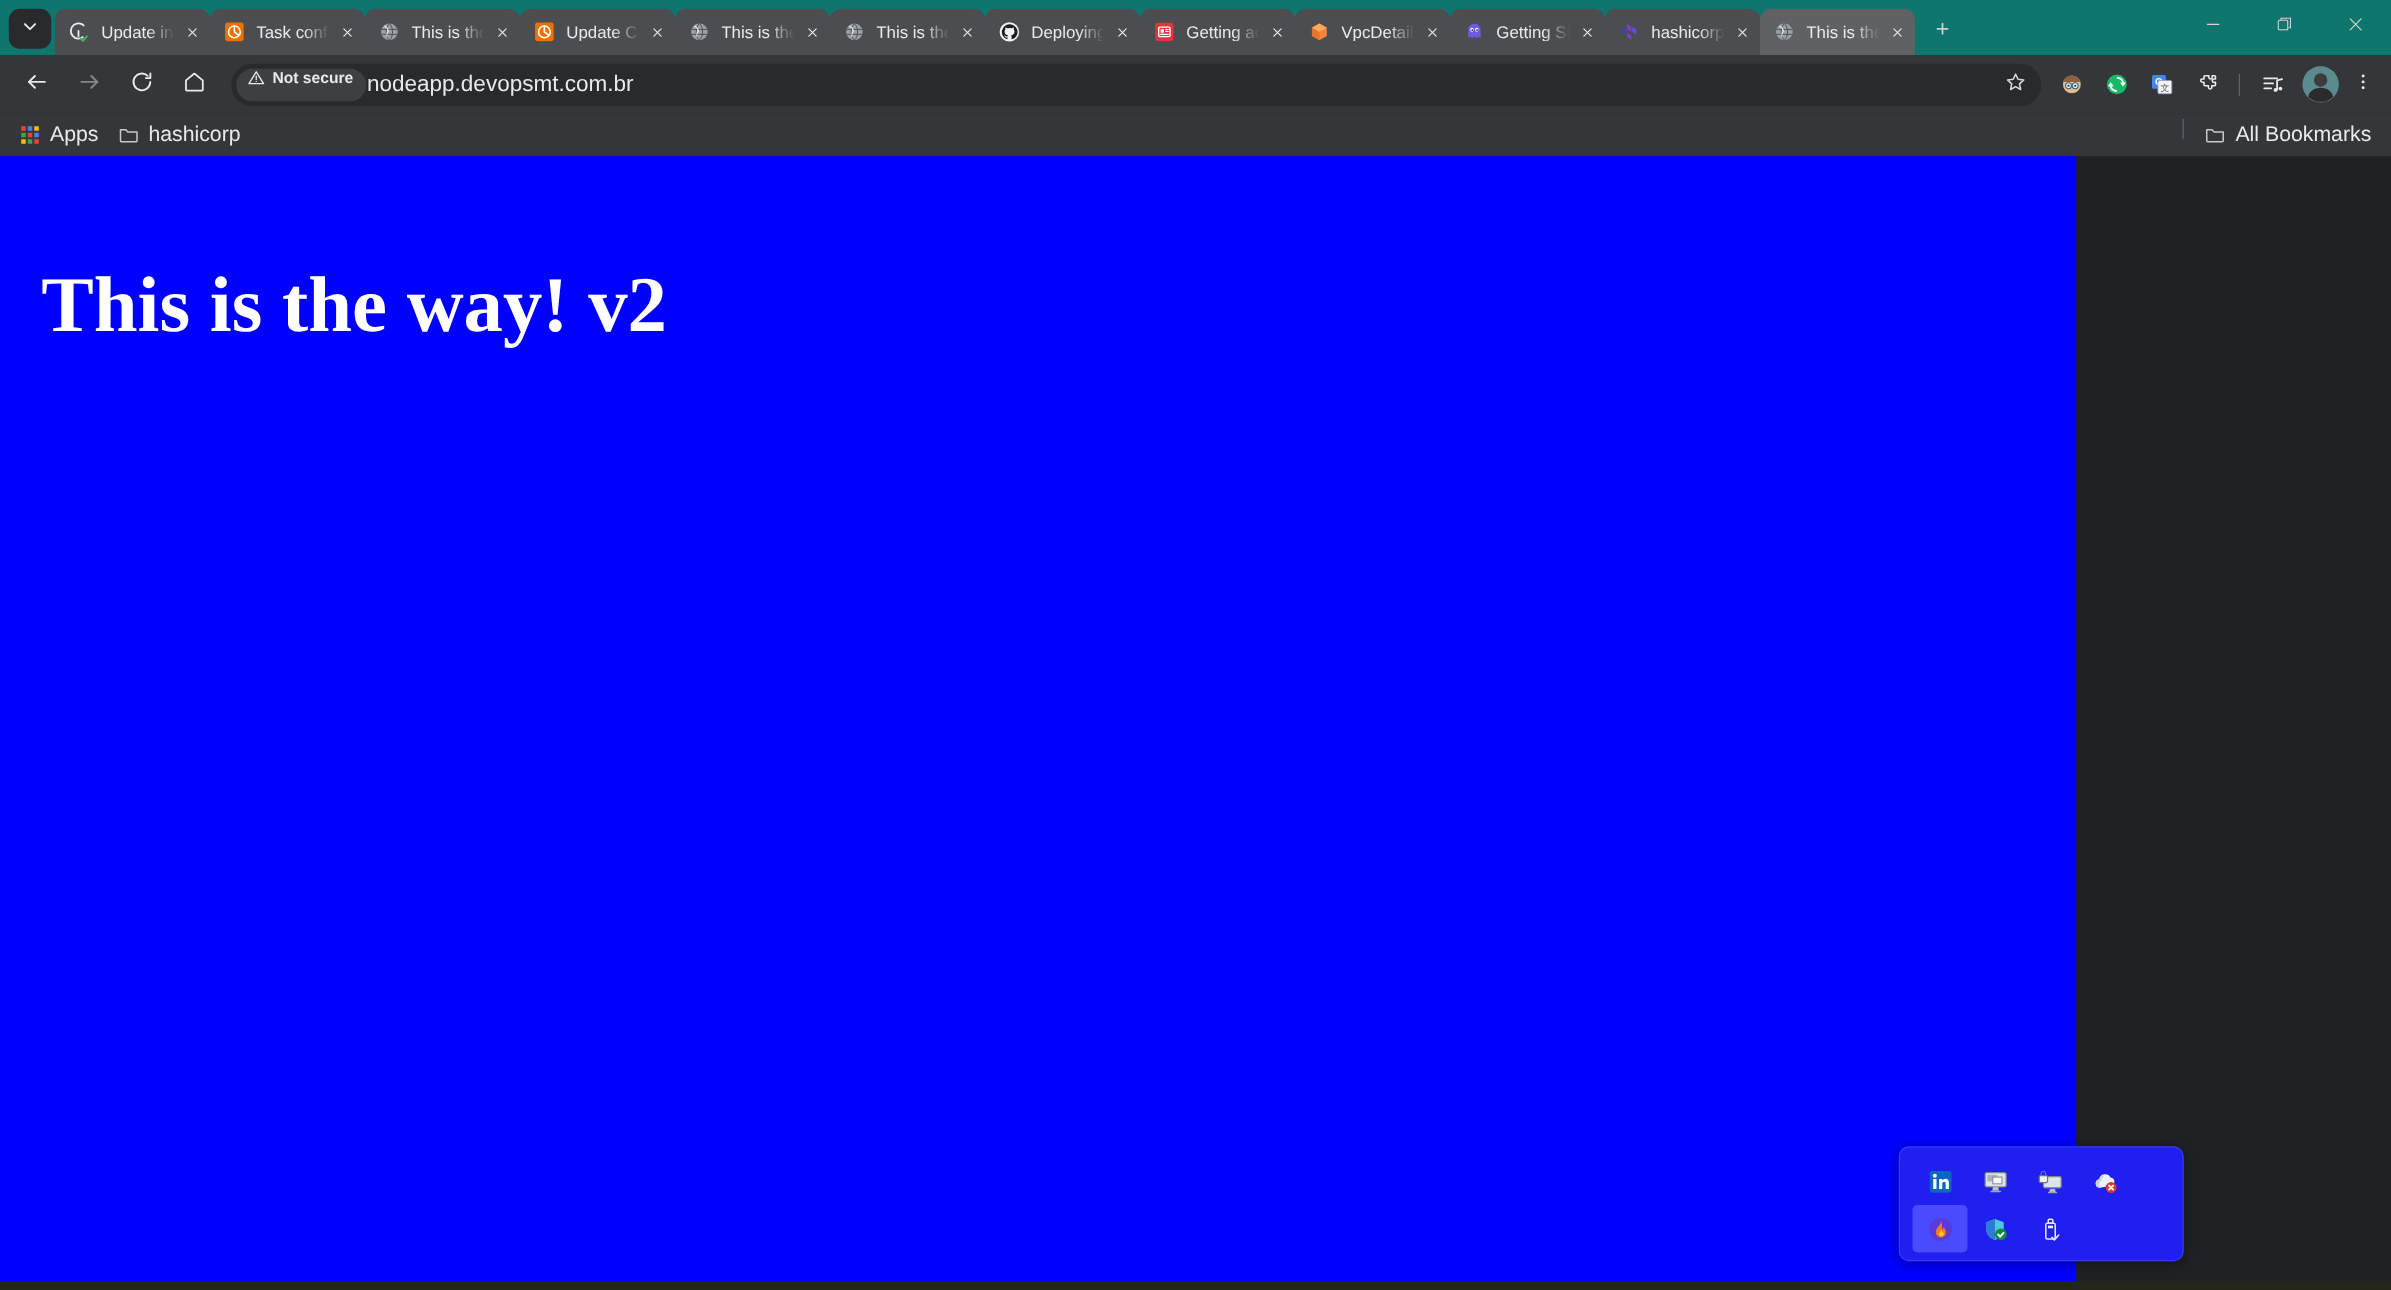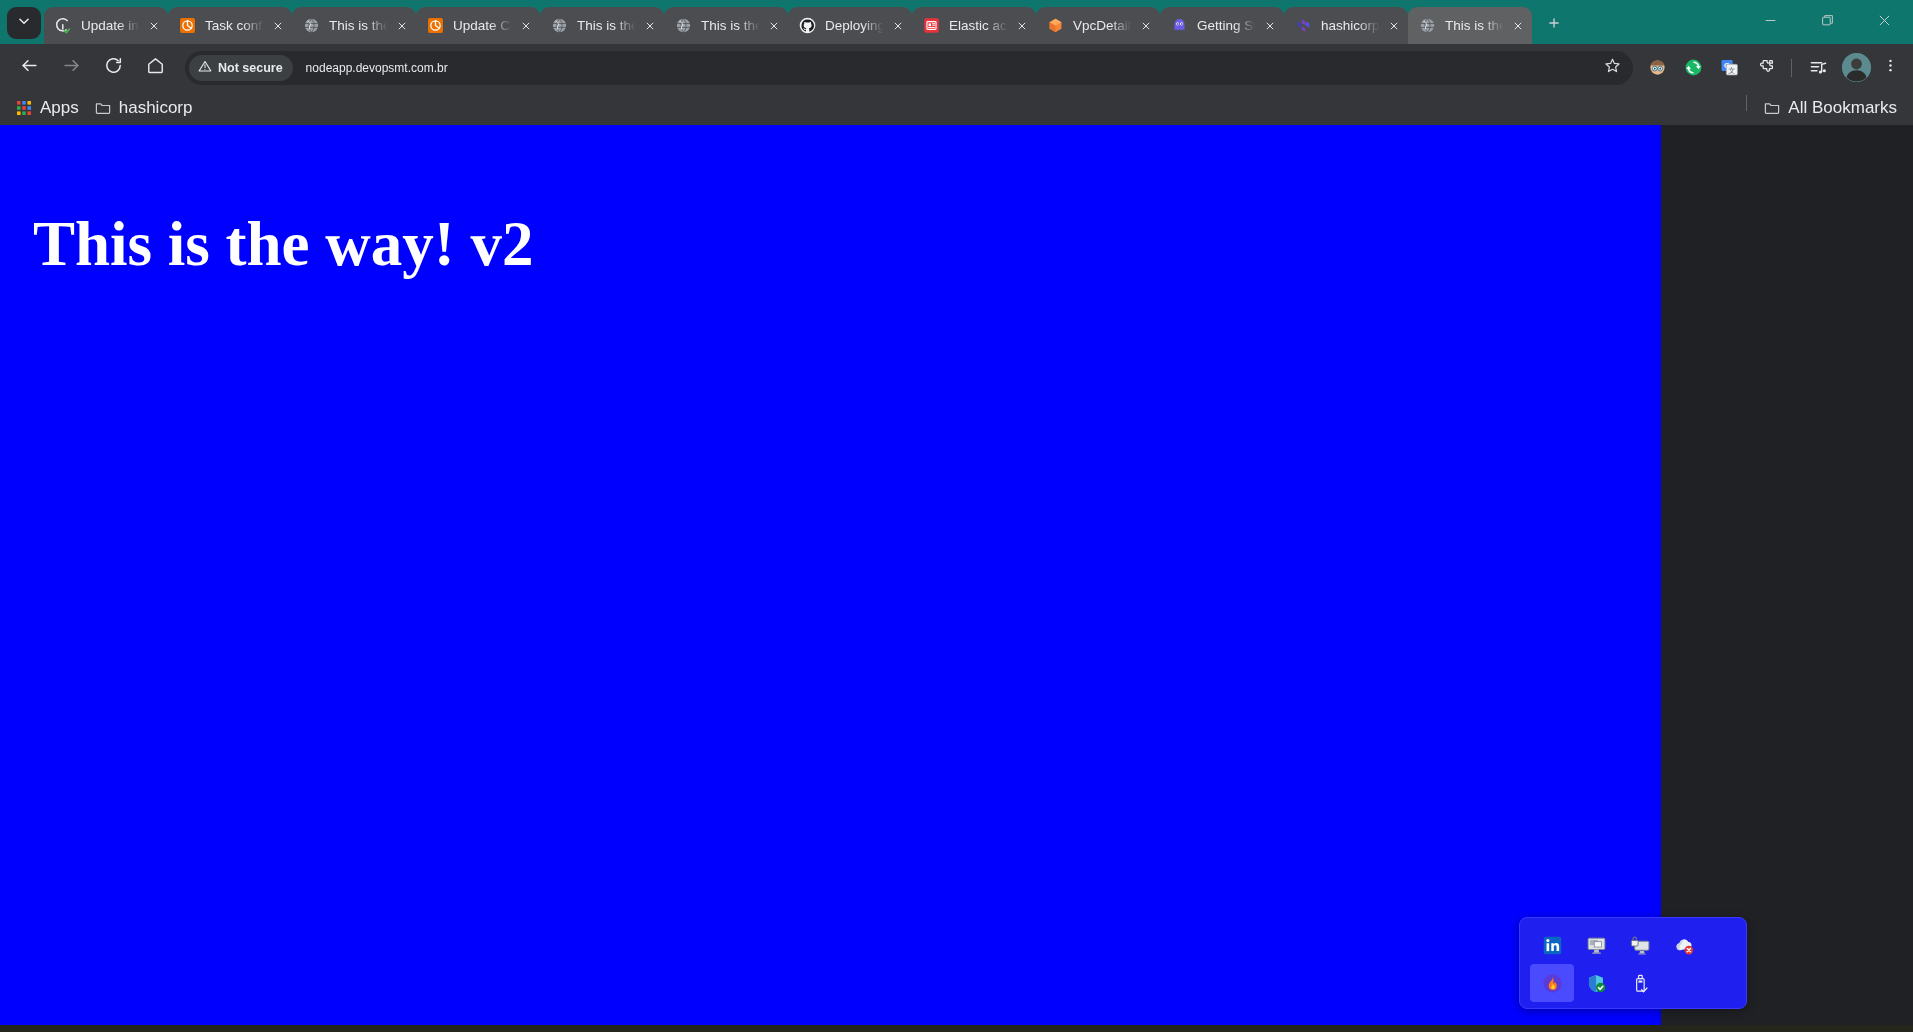--- a/index.html
+++ b/index.html
@@ -124,36 +124,36 @@
     margin: 0 6px 0 9px;
     border-radius: 17px;
     background: #292a2d;
     display: flex; align-items: center;
     padding: 0 6px 0 4px;
     min-width: 0;
     cursor: text;
   }
   #security-chip {
     height: 26px;
-    display: flex; align-items: center;
+    display: flex; 
     gap: 6px;
     padding: 0 10px 0 9px;
     border-radius: 13px;
     background: #3c4043;
     flex: 0 0 auto;
     cursor: pointer;
   }
   #security-chip svg { width: 14px; height: 14px; flex: 0 0 14px; }
   #security-label {
     font-size: 12.5px; font-weight: bold; color: #e8eaed;
     white-space: nowrap;
   }
   #omnibox-url {
-    margin-left: 13px;
-    font-size: 12px;
+    margin-left: 1px;
+    font-size: 18px;
     color: #e8eaed;
     white-space: nowrap;
     overflow: hidden;
     flex: 1 1 auto;
   }
   #bookmark-star {
     width: 30px; height: 30px;
     display: flex; align-items: center; justify-content: center;
     flex: 0 0 30px;
     border-radius: 50%;
@@ -404,21 +404,21 @@
       </div>
       <div class="tab">
         <span class="tab-favicon">
           <svg viewBox="0 0 24 24">
             <rect x="1.8" y="1.8" width="20.4" height="20.4" rx="2.4" fill="#e8333a"></rect>
             <rect x="5.6" y="6.6" width="12.8" height="10.8" rx="1.2" fill="none" stroke="#fff" stroke-width="1.6"></rect>
             <rect x="7.8" y="9" width="3.6" height="4" fill="#fff"></rect>
             <path d="M13.4 9.4h3M13.4 11.6h3M7.8 14.8h8.6" stroke="#fff" stroke-width="1.3" stroke-linecap="round"></path>
           </svg>
         </span>
-        <span class="tab-title">Elastic ac</span>
+        <span class="tab-title">Getting ac</span>
         <span class="tab-close">
           <svg viewBox="0 0 24 24" stroke="#e3e5e8" stroke-width="2.4" stroke-linecap="round">
             <line x1="5" y1="5" x2="19" y2="19"></line>
             <line x1="19" y1="5" x2="5" y2="19"></line>
           </svg>
         </span>
       </div>
       <div class="tab">
         <span class="tab-favicon">
           <svg viewBox="0 0 24 24">

